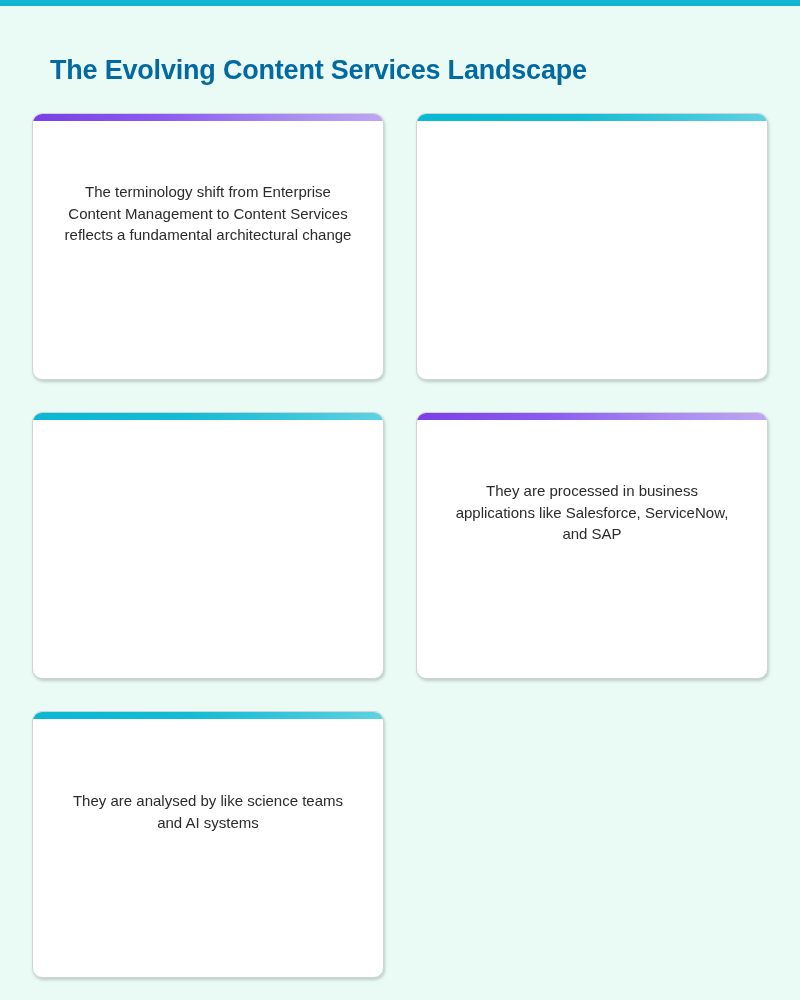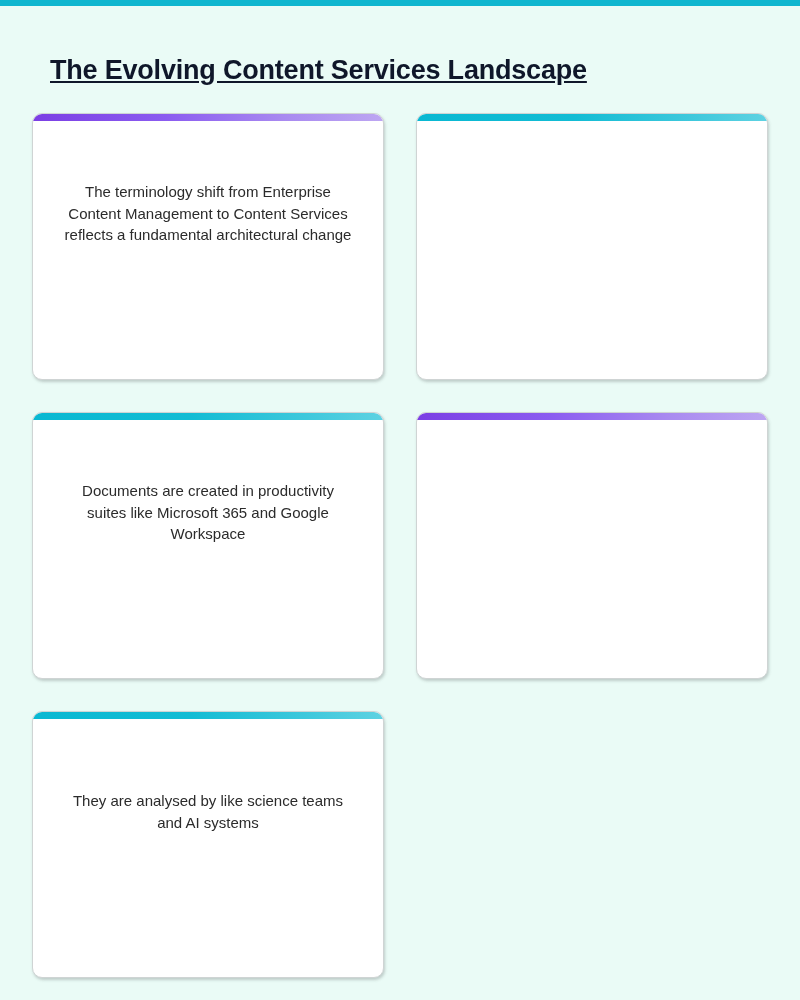--- a/index.html
+++ b/index.html
@@ -24,25 +24,24 @@
     background: #10b6cf;
   }
 
   #page-title {
     position: absolute;
     top: 33px;
     left: 50px;
     width: 700px;
     font-size: 27px;
     font-weight: bold;
-    color: #0f172a;
+    color: #0369a1;
     letter-spacing: -0.2px;
     line-height: 38px;
     white-space: nowrap;
-    text-decoration: underline;
   }
 
   #card-grid {
     position: absolute;
     top: 113px;
     left: 32px;
     width: 736px;
     display: grid;
     grid-template-columns: 352px 352px;
     grid-template-rows: 267px 267px 267px;
@@ -105,25 +104,25 @@
     <div class="card-text">The terminology shift from Enterprise Content Management to Content Services reflects a fundamental architectural change</div>
   </div>
 
   <div class="card accent-cyan">
     <div class="card-accent"></div>
   </div>
 
 
   <div class="card accent-cyan">
     <div class="card-accent"></div>
-    <div class="card-text">Documents are created in productivity suites like Microsoft 365 and Google Workspace</div>
   </div>
 
   <div class="card accent-purple">
     <div class="card-accent"></div>
+    <div class="card-text">They are processed in business applications like Salesforce, ServiceNow, and SAP</div>
   </div>
 
   <div class="card accent-cyan">
     <div class="card-accent"></div>
     <div class="card-text">They are analysed by like science teams and AI systems</div>
   </div>
 
 </div>
 
 </body></html>

